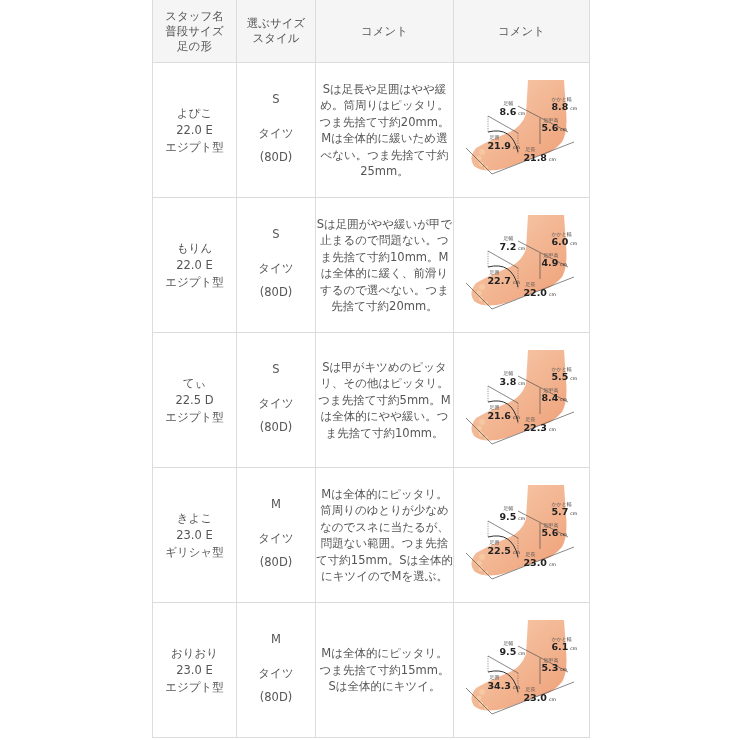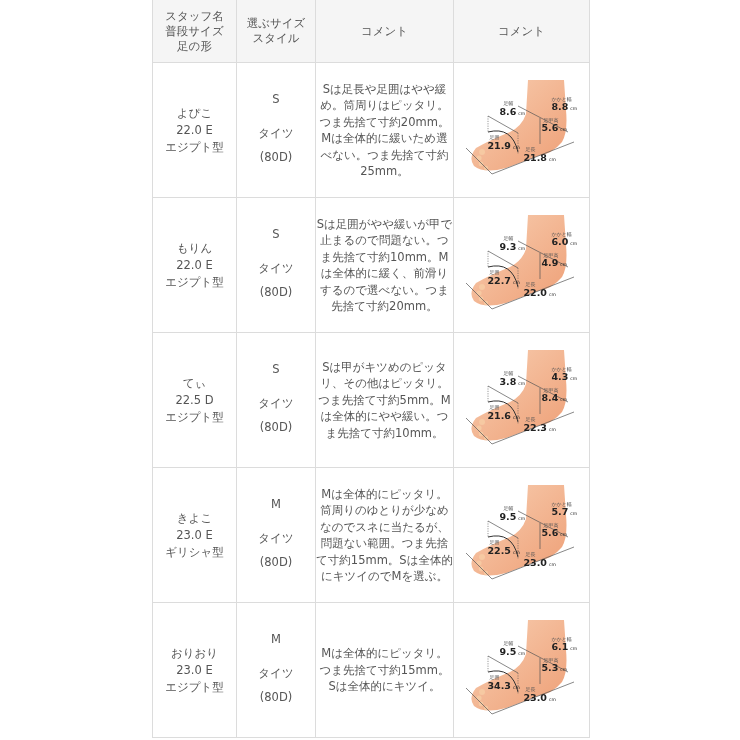--- a/index.html
+++ b/index.html
@@ -123,21 +123,21 @@
           <line x1="62" y1="36" x2="112" y2="62" stroke="#555" stroke-width="0.7"></line>
           <line x1="32" y1="46" x2="62" y2="63" stroke="#555" stroke-width="0.7"></line>
           <line x1="32" y1="46" x2="32" y2="62" stroke="#555" stroke-width="0.6" stroke-dasharray="1.2,1.2"></line>
           <line x1="62" y1="63" x2="62" y2="84" stroke="#555" stroke-width="0.6" stroke-dasharray="1.2,1.2"></line>
           <path d="M32 62 Q56 56 62 82" fill="none" stroke="#333" stroke-width="1"></path>
           <line x1="84" y1="48" x2="84" y2="74" stroke="#555" stroke-width="0.7"></line>
           <line x1="10" y1="78" x2="36" y2="104" stroke="#555" stroke-width="0.7"></line>
           <line x1="36" y1="104" x2="118" y2="72" stroke="#555" stroke-width="0.7"></line>
         </svg>
         <span class="lbl" style="left:48px;top:30px">足幅</span>
-        <span class="val" style="left:44px;top:37px"><span>9.3</span><small>cm</small></span>
+        <span class="val" style="left:44px;top:37px"><span>7.2</span><small>cm</small></span>
         <span class="lbl" style="left:96px;top:26px">かかと幅</span>
         <span class="val" style="left:96px;top:32px"><span>6.0</span><small>cm</small></span>
         <span class="lbl" style="left:88px;top:47px">足甲高</span>
         <span class="val" style="left:86px;top:53px"><span>4.9</span><small>cm</small></span>
         <span class="lbl" style="left:34px;top:64px">足囲</span>
         <span class="val" style="left:32px;top:71px"><span>22.7</span><small>cm</small></span>
         <span class="lbl" style="left:70px;top:76px">足長</span>
         <span class="val" style="left:68px;top:83px"><span>22.0</span><small>cm</small></span>
       </div>
     </td>
@@ -174,21 +174,21 @@
           <line x1="32" y1="46" x2="32" y2="62" stroke="#555" stroke-width="0.6" stroke-dasharray="1.2,1.2"></line>
           <line x1="62" y1="63" x2="62" y2="84" stroke="#555" stroke-width="0.6" stroke-dasharray="1.2,1.2"></line>
           <path d="M32 62 Q56 56 62 82" fill="none" stroke="#333" stroke-width="1"></path>
           <line x1="84" y1="48" x2="84" y2="74" stroke="#555" stroke-width="0.7"></line>
           <line x1="10" y1="78" x2="36" y2="104" stroke="#555" stroke-width="0.7"></line>
           <line x1="36" y1="104" x2="118" y2="72" stroke="#555" stroke-width="0.7"></line>
         </svg>
         <span class="lbl" style="left:48px;top:30px">足幅</span>
         <span class="val" style="left:44px;top:37px"><span>3.8</span><small>cm</small></span>
         <span class="lbl" style="left:96px;top:26px">かかと幅</span>
-        <span class="val" style="left:96px;top:32px"><span>4.3</span><small>cm</small></span>
+        <span class="val" style="left:96px;top:32px"><span>5.5</span><small>cm</small></span>
         <span class="lbl" style="left:88px;top:47px">足甲高</span>
         <span class="val" style="left:86px;top:53px"><span>8.4</span><small>cm</small></span>
         <span class="lbl" style="left:34px;top:64px">足囲</span>
         <span class="val" style="left:32px;top:71px"><span>21.6</span><small>cm</small></span>
         <span class="lbl" style="left:70px;top:76px">足長</span>
         <span class="val" style="left:68px;top:83px"><span>22.3</span><small>cm</small></span>
       </div>
     </td>
   </tr>
 

